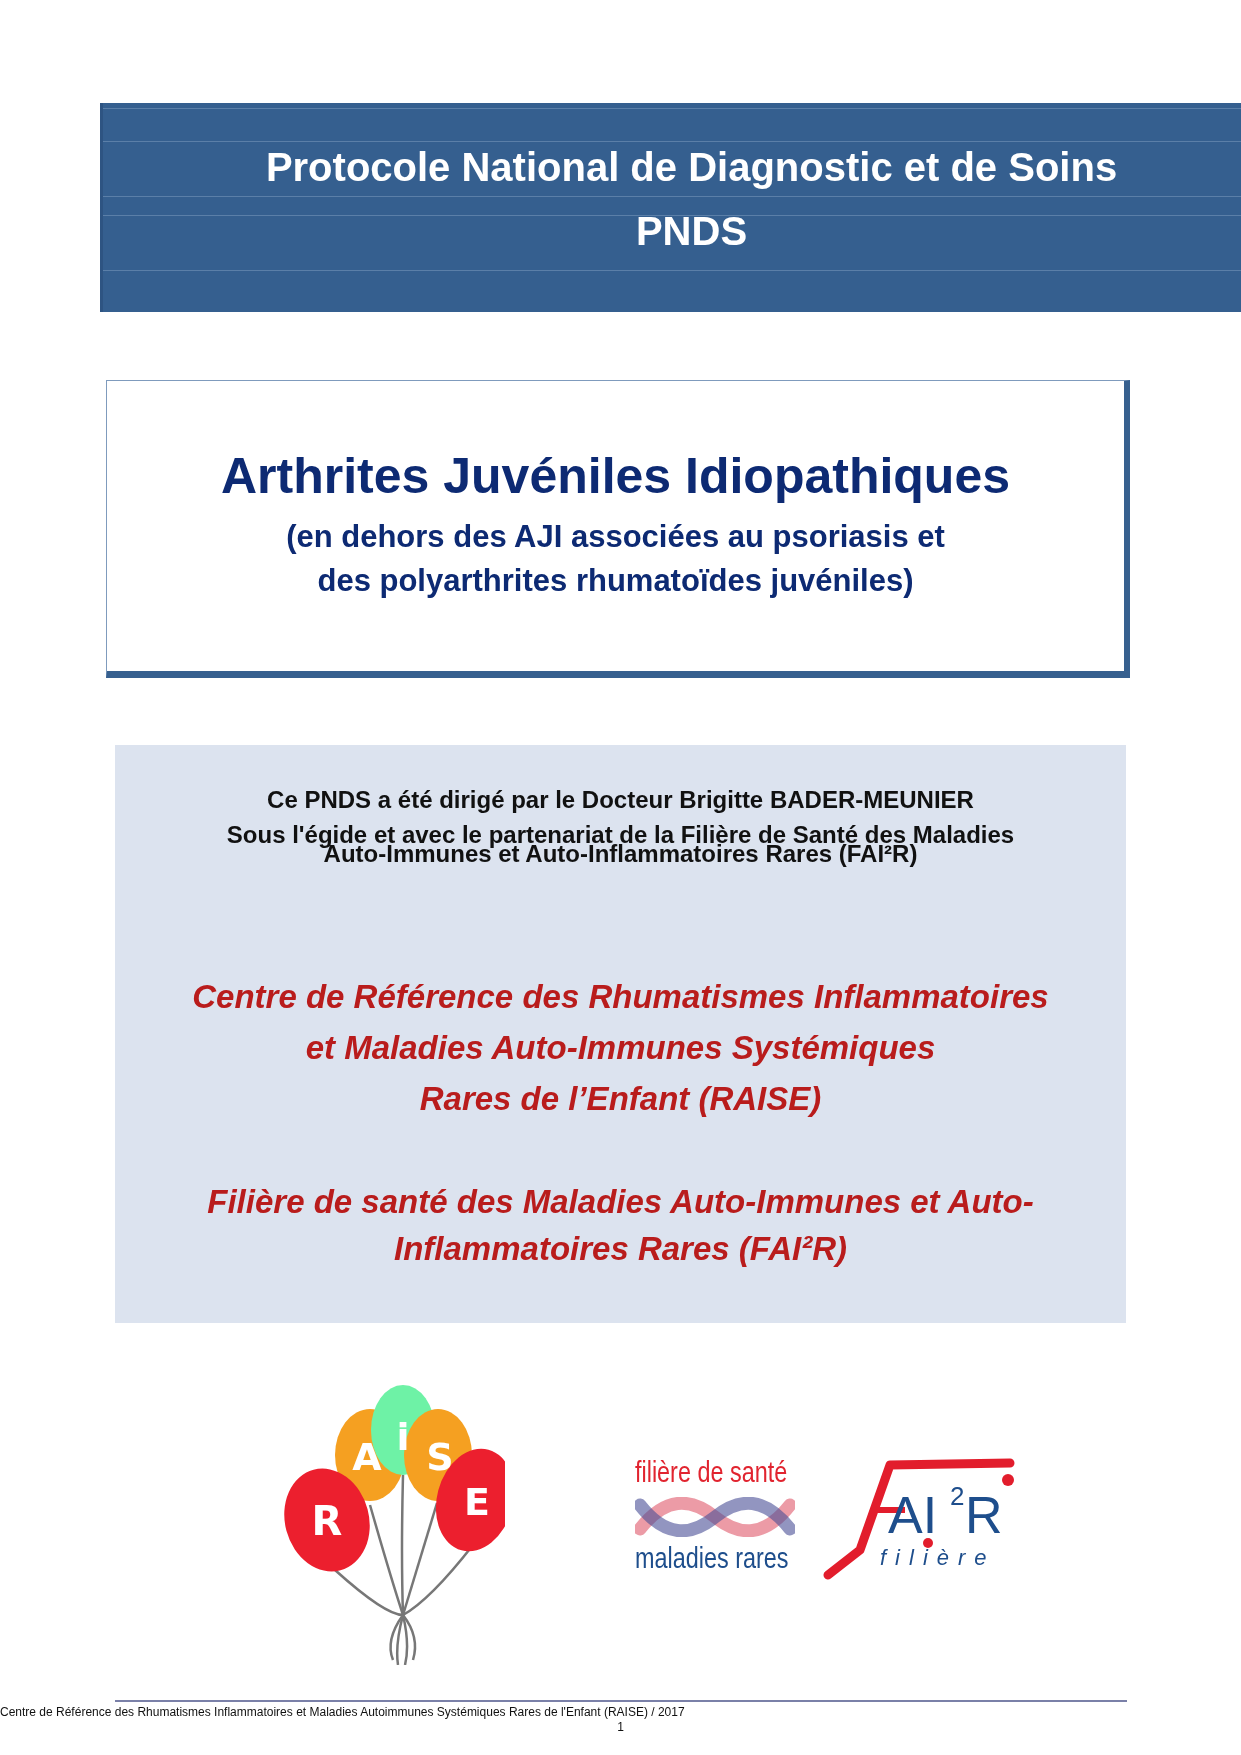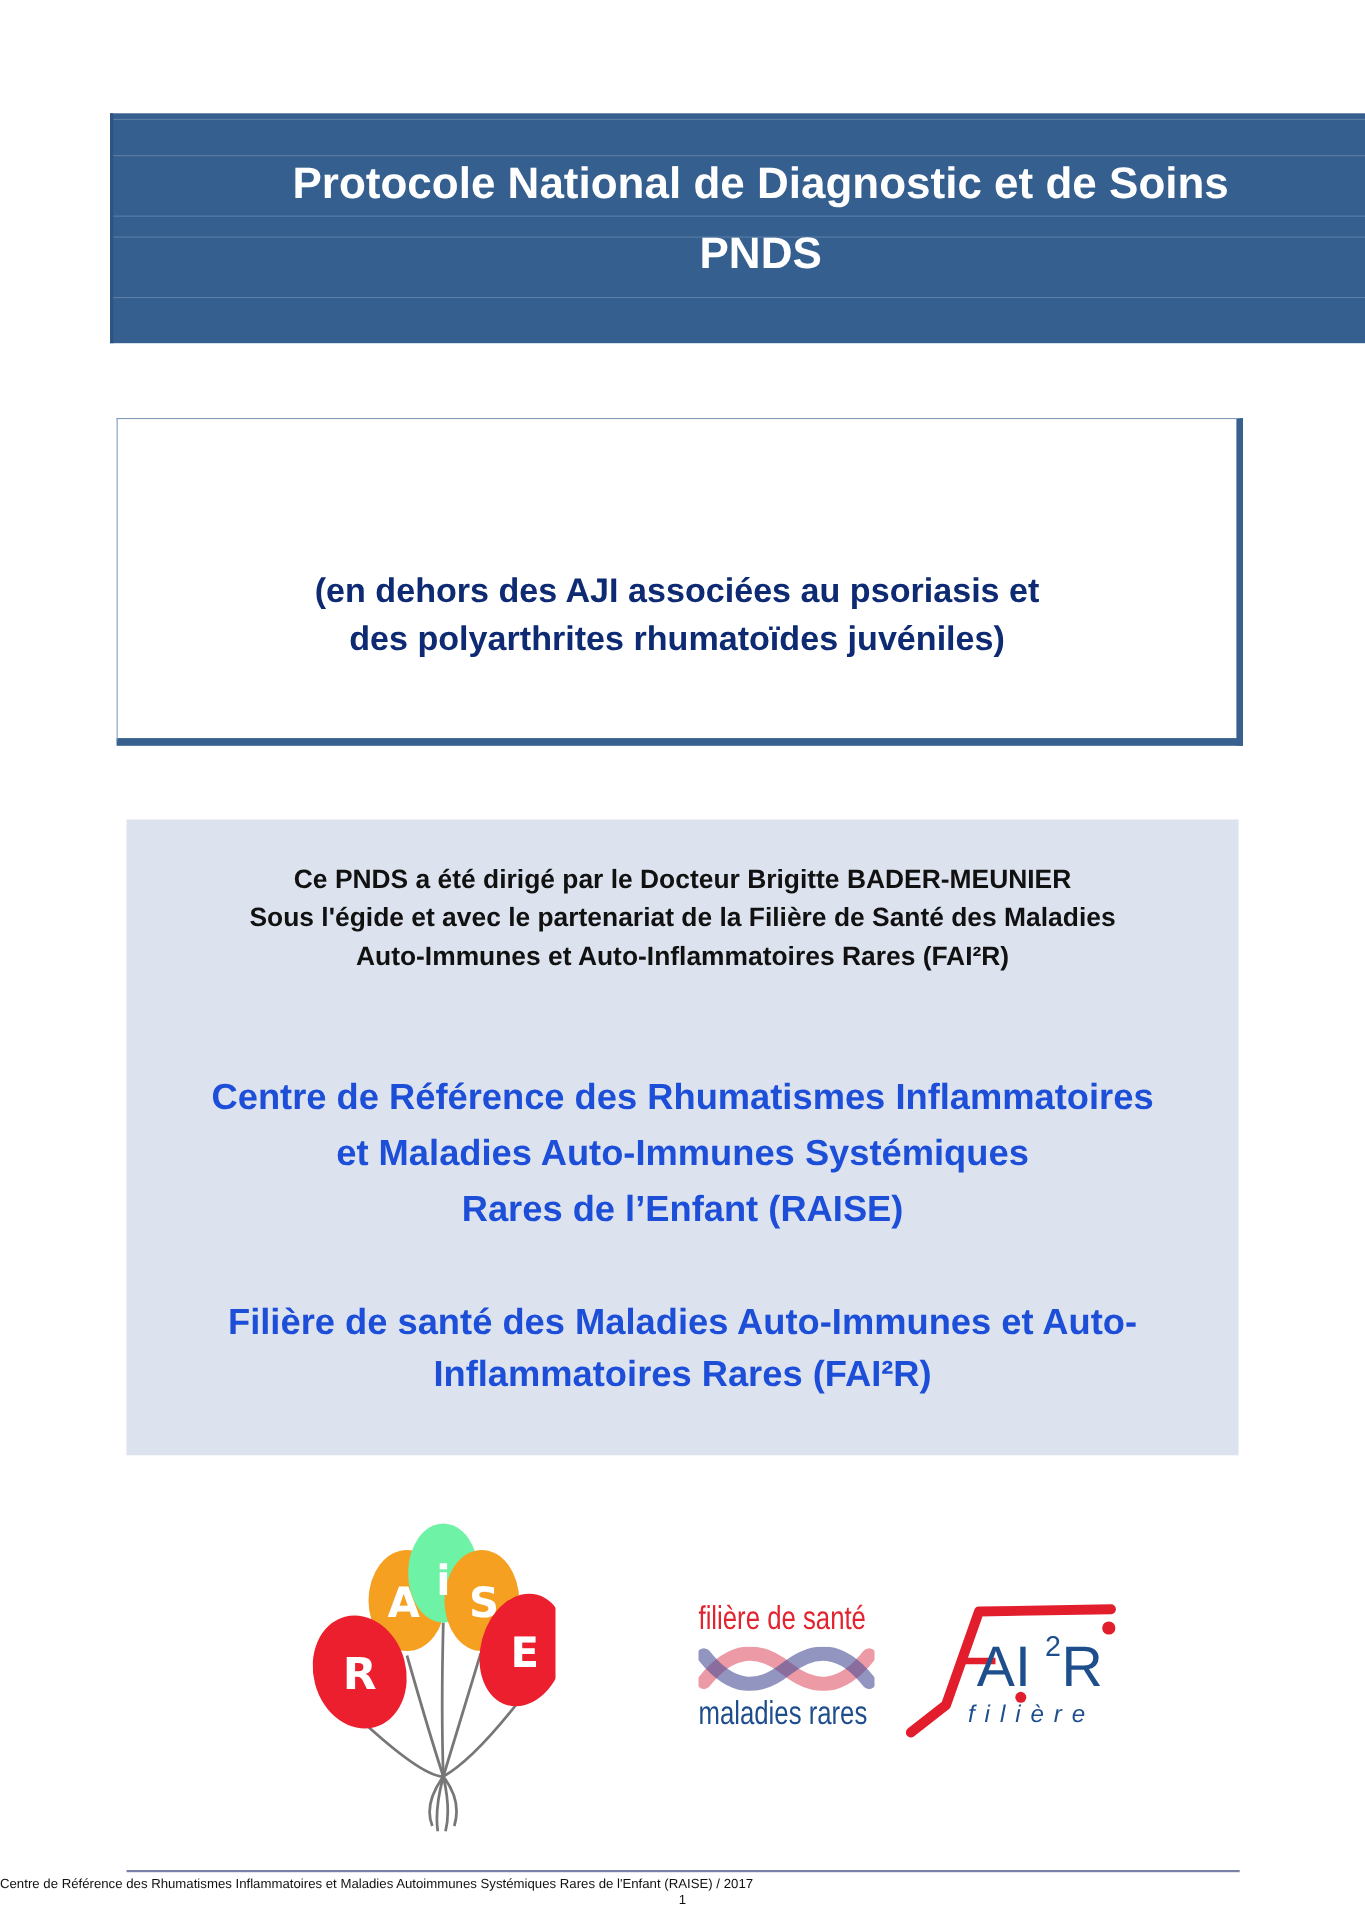--- a/index.html
+++ b/index.html
@@ -12,21 +12,21 @@
   .header .title { position:absolute; left:0; right:0; text-align:center; color:#ffffff; font-weight:bold; font-size:40px; }
 
   
   .titlebox { left:106px; top:380px; width:1024px; height:298px; background:#ffffff; border:1.5px solid #7f9bbd; border-right:6px solid #37608f; border-bottom:7px solid #37608f; box-sizing:border-box; text-align:center; color:#0d2a73; }
   .titlebox .main { position:absolute; left:0; right:0; top:66px; font-size:50px; font-weight:bold; }
   .titlebox .sub { position:absolute; left:0; right:0; font-size:31px; font-weight:bold; }
 
   
   .infobox { left:115px; top:745px; width:1011px; height:578px; background:#dce3ef; text-align:center; }
   .infobox .black { position:absolute; left:0; right:0; color:#111; font-weight:bold; font-size:24px; }
-  .infobox .blue { position:absolute; left:0; right:0; color:#1d4ed8; font-weight:bold; font-size:33px; }
+  .infobox .blue { position:absolute; left:0; right:0; color:#b91c1c; font-weight:bold; font-size:33px;font-style:italic; }
 
   
   .footer-rule { left:115px; top:1700px; width:1012px; height:2px; background:#7a80a8; }
   .footer-text { left:0; width:1241px; top:1705px; text-align:left; font-size:12px; color:#111; }
   .footer-page { left:0; width:1241px; top:1720px; text-align:center; font-size:12px; color:#111; }
 
   .logo-text-red { color:#e1242f; font-family:"Liberation Sans", sans-serif; }
   .logo-text-blue { color:#1e4e8c; font-family:"Liberation Sans", sans-serif; }
 </style>
 </head>
@@ -36,28 +36,29 @@
   <div class="rule" style="top:5px;"></div>
   <div class="rule" style="top:38px;"></div>
   <div class="title" style="top:42px;">Protocole National de Diagnostic et de Soins</div>
   <div class="rule" style="top:93px;"></div>
   <div class="rule" style="top:112px;"></div>
   <div class="title" style="top:106px;">PNDS</div>
   <div class="rule" style="top:167px;"></div>
 </div>
 
 <div class="abs titlebox">
+  <div class="main">Arthrites Juvéniles Idiopathiques</div>
   <div class="sub" style="top:138px;">(en dehors des AJI associées au psoriasis et</div>
   <div class="sub" style="top:182px;">des polyarthrites rhumatoïdes juvéniles)</div>
 </div>
 
 <div class="abs infobox">
   <div class="black" style="top:41px;">Ce PNDS a été dirigé par le Docteur Brigitte BADER-MEUNIER</div>
   <div class="black" style="top:76px;">Sous l'égide et avec le partenariat de la Filière de Santé des Maladies</div>
-  <div class="black" style="top:111px;">Auto-Immunes et Auto-Inflammatoires Rares (FAI²R)</div>
+  <div class="black" style="top:95px;">Auto-Immunes et Auto-Inflammatoires Rares (FAI²R)</div>
 
   <div class="blue" style="top:233px;">Centre de Référence des Rhumatismes Inflammatoires</div>
   <div class="blue" style="top:284px;">et Maladies Auto-Immunes Systémiques</div>
   <div class="blue" style="top:335px;">Rares de l’Enfant (RAISE)</div>
 
   <div class="blue" style="top:485px;">Inflammatoires Rares (FAI²R)</div>
   <div class="blue" style="top:438px;">Filière de santé des Maladies Auto-Immunes et Auto-</div>
 </div>
 
 <div class="abs" style="left:255px; top:1375px; width:250px; height:290px;">

